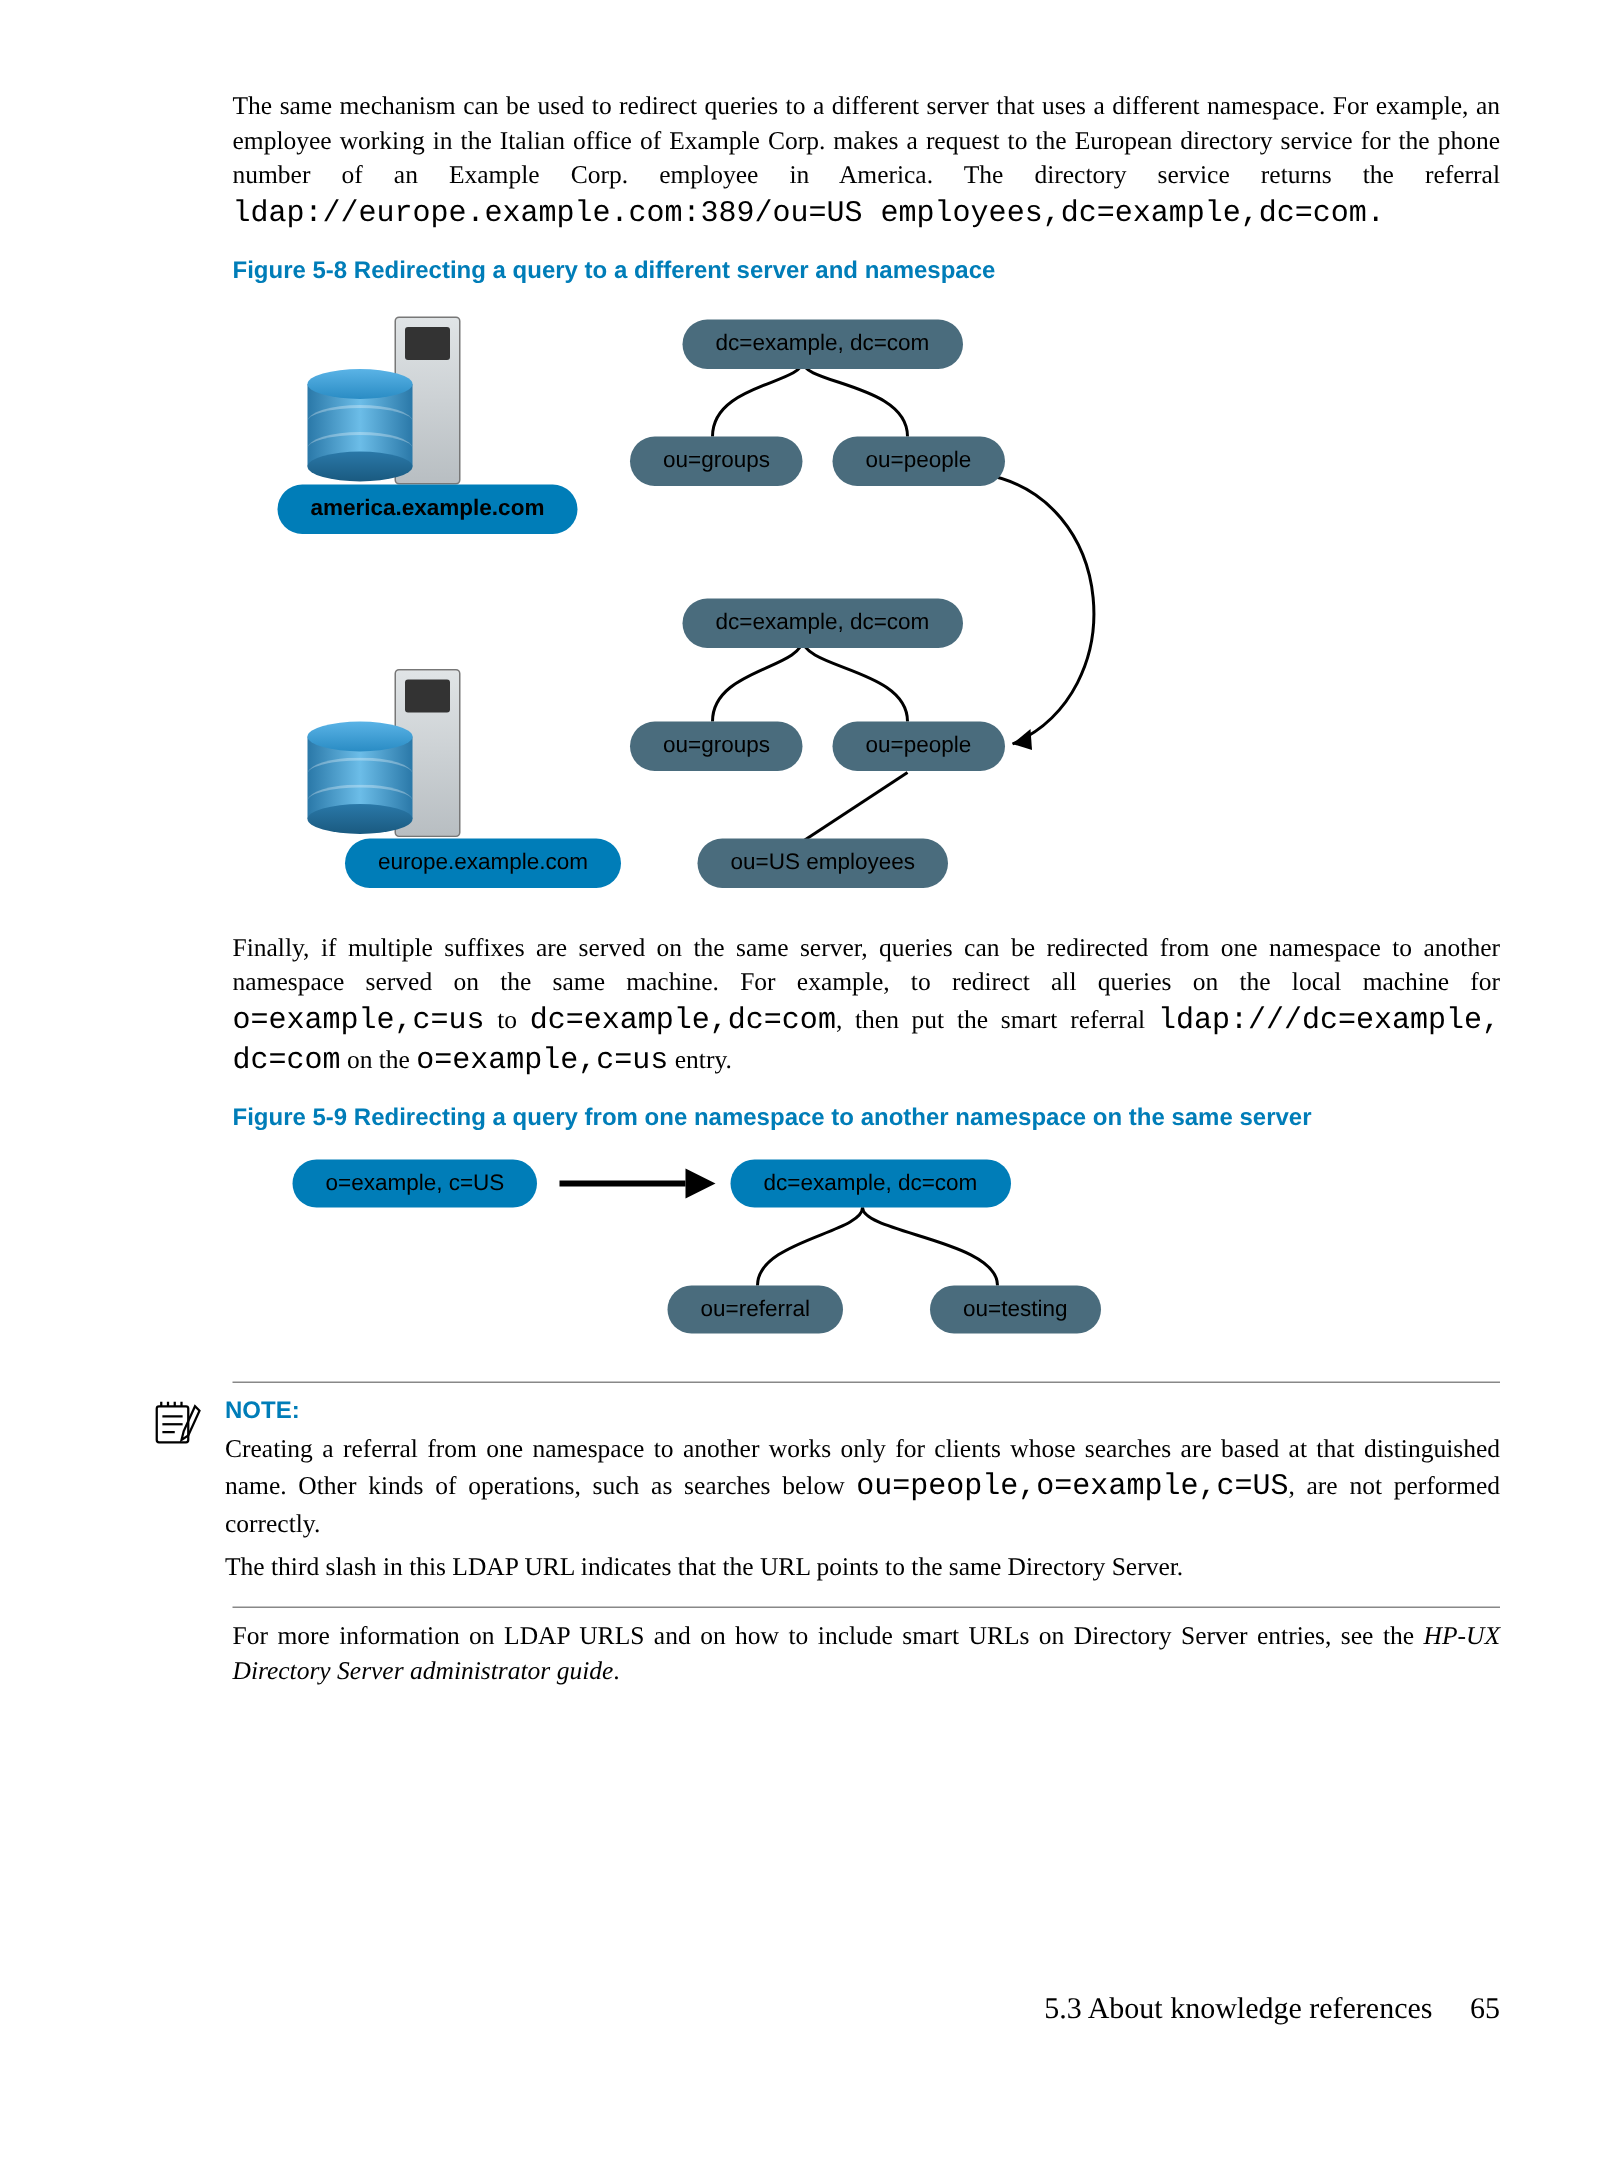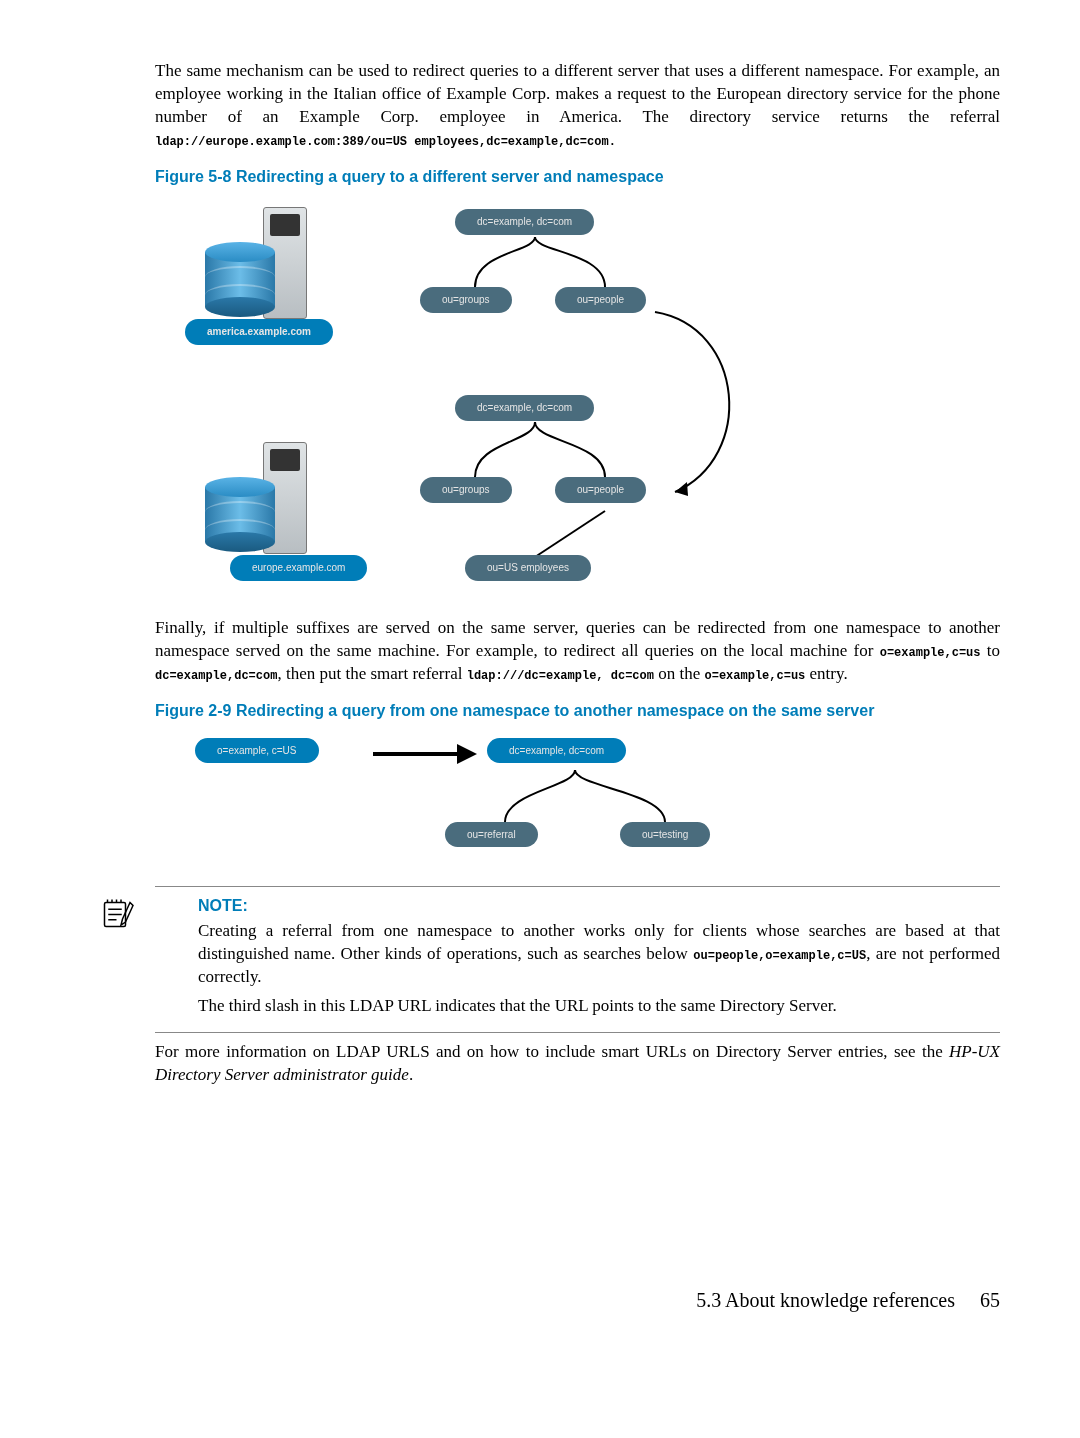--- a/index.html
+++ b/index.html
@@ -10,31 +10,31 @@
     line-height: 1.35;
     color: #000;
     background: #fff;
     width: 1080px;
     box-sizing: border-box;
   }
   .content {
     margin-left: 75px;
   }
   p { margin: 0 0 6px 0; text-align: justify; }
-  .mono { font-family: "Courier New", monospace; font-size: 12px; font-weight: bold; }
+  .mono { font-family: "Courier New", monospace; font-size: 20px; }
   .fig-caption {
     font-family: Liberation Sans, sans-serif;
     font-weight: bold;
     color: #007db8;
     font-size: 16px;
     margin: 14px 0 10px 0;
   }
   .note-wrap { margin-top: 14px; }
   .note-rule { border: none; border-top: 1px solid #888; margin: 8px 0; }
-  .note-row { display: flex; align-items: flex-start; gap: 48px; }
+  .note-row { display: flex; align-items: flex-start; }
   .note-icon { width: 50px; flex-shrink: 0; margin-left: 20px; }
   .note-body { flex: 1; }
   .note-title {
     font-family: Arial, Helvetica, sans-serif;
     font-weight: bold;
     color: #007db8;
     font-size: 16px;
     margin-bottom: 4px;
   }
   .footer {
@@ -42,23 +42,23 @@
     text-align: right;
     font-size: 20px;
   }
   .italic { font-style: italic; }
   
   .diagram { position: relative; margin-left: 20px; }
   .pill, .pill-dark, .pill-light {
     display: inline-flex;
     align-items: center;
     justify-content: center;
-    color: #e5e5e5;
+    color: #000000;
     font-family: Arial, Helvetica, sans-serif;
-    font-size: 10px;
+    font-size: 15px;
     border-radius: 999px;
     padding: 6px 22px;
     white-space: nowrap;
   }
   .pill-dark { background: #4a6c7d; }
   .pill-light { background: #007db8; }
   .abs { position: absolute; }
   
   .server-db {
     position: absolute;
@@ -154,21 +154,21 @@
     <span class="pill-dark abs" style="top:280px; left:245px;">ou=groups</span>
     <span class="pill-dark abs" style="top:280px; left:380px;">ou=people</span>
     <span class="pill-dark abs" style="top:358px; left:290px;">ou=US employees</span>
     <span class="pill-light abs" style="top:358px; left:55px;">europe.example.com</span>
   </div>
 
   <p>
     <span>Finally, if multiple suffixes are served on the same server, queries can be redirected from one namespace to another namespace served on the same machine. For example, to redirect all queries on the local machine for </span><span class="mono">o=example,c=us</span><span> to </span><span class="mono">dc=example,dc=com</span><span>, then put the smart referral </span><span class="mono">ldap:///dc=example, dc=com</span><span> on the </span><span class="mono">o=example,c=us</span><span> entry.</span>
   </p>
 
-  <div class="fig-caption">Figure 2-9 Redirecting a query from one namespace to another namespace on the same server</div>
+  <div class="fig-caption">Figure 5-9 Redirecting a query from one namespace to another namespace on the same server</div>
 
   <div class="diagram" style="height:140px; width:640px;">
     <svg class="lines" width="640" height="140">
 
       <line x1="198" y1="22" x2="282" y2="22" stroke="#000" stroke-width="4"></line>
       <polygon points="282,12 302,22 282,32" fill="#000"></polygon>
 
       <path d="M400 38 C400 55 330 60 330 90" stroke="#000" fill="none" stroke-width="2"></path>
       <path d="M400 38 C400 55 490 60 490 90" stroke="#000" fill="none" stroke-width="2"></path>
     </svg>

